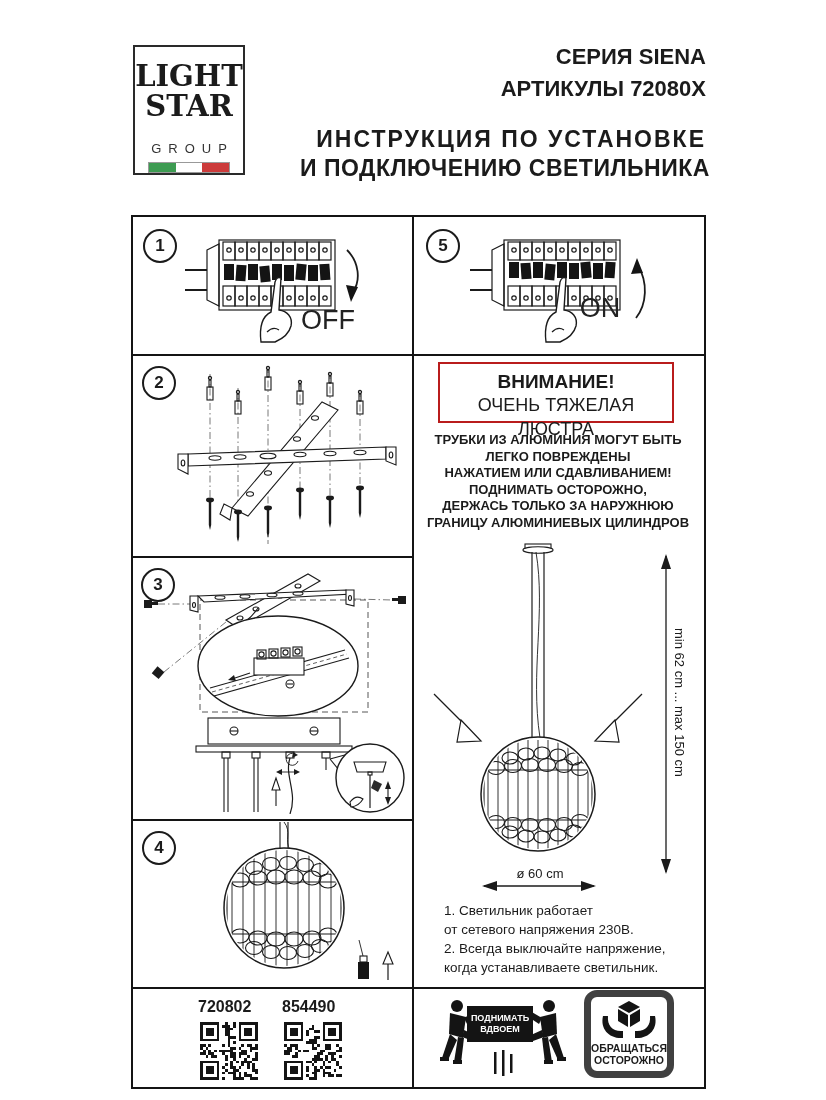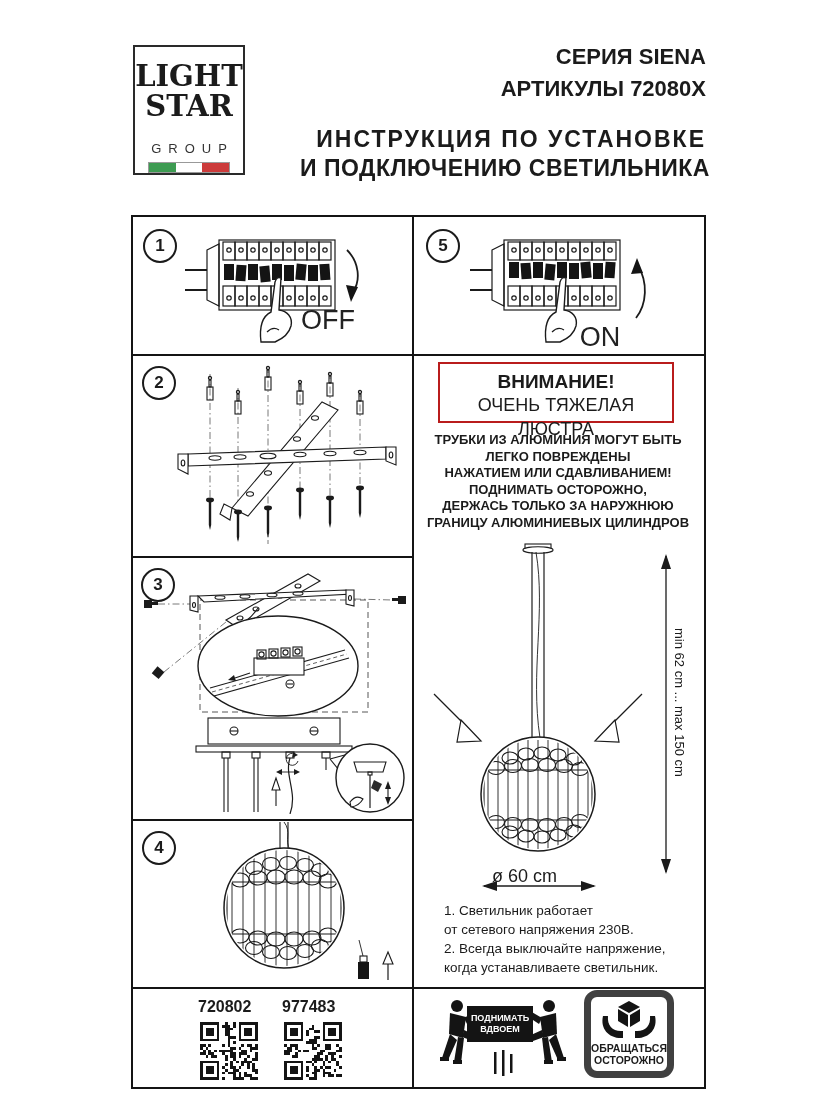--- a/index.html
+++ b/index.html
@@ -171,21 +171,21 @@
           <circle cx="128" cy="72" r="2.2"></circle>
         <rect x="134" y="60" width="12" height="20"></rect>
           <circle cx="140" cy="72" r="2.2"></circle>
       </g>
       <path d="M76,116 C74,100 78,90 86,86 L90,56 Q92,50 96,52 L94,84 C102,85 108,91 106,100 C104,108 97,113 90,116 Z" fill="#ffffff" stroke-width="1.4"></path>
       <path d="M82,106 Q88,100 94,104"></path>
       <path d="M166,92 C177,78 178,56 168,40" stroke-width="1.8"></path>
       <polygon points="161,48 173,47 167,32" fill="#141414" stroke="none"></polygon>
     </svg>
   </div>
-  <div class="abs" style="left:560px;top:322px;width:80px;text-align:center;font-size:27px;color:#222;">ON</div>
+  <div class="abs" style="left:560px;top:293px;width:80px;text-align:center;font-size:27px;color:#222;">ON</div>
 
   <div class="abs" style="left:170px;top:362px;">
     <svg width="235" height="190" viewBox="0 0 235 190" stroke="#1b1b1b" fill="none" stroke-width="1.1">
       <g stroke="#555" stroke-width="0.8" stroke-dasharray="7 3 1.5 3">
         <line x1="40" y1="12" x2="40" y2="165"></line>
           <line x1="68" y1="26" x2="68" y2="178"></line>
         <line x1="98" y1="4" x2="98" y2="182"></line>
           <line x1="130" y1="18" x2="130" y2="150"></line>
         <line x1="160" y1="10" x2="160" y2="160"></line>
           <line x1="190" y1="28" x2="190" y2="148"></line>
@@ -496,31 +496,31 @@
         <polygon points="233,317 238,332 243,317" fill="#1b1b1b" stroke="none"></polygon>
       </g>
       <g>
         <line x1="56" y1="344" x2="166" y2="344" stroke-width="1.3"></line>
         <polygon points="69,339 54,344 69,349" fill="#1b1b1b" stroke="none"></polygon>
         <polygon points="153,339 168,344 153,349" fill="#1b1b1b" stroke="none"></polygon>
       </g>
     </svg>
   </div>
   <div class="vtext" style="left:672px;top:628px;">min 62 cm ... max 150 cm</div>
-  <div class="abs" style="left:492px;top:866px;width:124px;font-size:18px;">ø 60 cm</div>
+  <div class="abs" style="left:478px;top:866px;width:124px;text-align:center;font-size:13px;">ø 60 cm</div>
 
   <div class="abs" style="left:444px;top:901px;">
     <div class="noteline">1. Светильник работает</div>
     <div class="noteline">от сетевого напряжения 230В.</div>
     <div class="noteline">2. Всегда выключайте напряжение,</div>
     <div class="noteline">когда устанавливаете светильник.</div>
   </div>
 
   <div class="qrlabel" style="left:198px;top:998px;">720802</div>
-  <div class="qrlabel" style="left:282px;top:998px;">977483</div>
+  <div class="qrlabel" style="left:282px;top:998px;">854490</div>
   <div class="abs qr" style="left:200px;top:1022px;width:58px;height:58px;">
       <svg viewBox="0 0 21 21" width="100%" height="100%" shape-rendering="crispEdges" xmlns="http://www.w3.org/2000/svg">
         <rect x="9" y="0" width="1" height="1" fill="#141414"></rect>
         <rect x="12" y="0" width="1" height="1" fill="#141414"></rect>
         <rect x="8" y="1" width="1" height="1" fill="#141414"></rect>
         <rect x="9" y="1" width="1" height="1" fill="#141414"></rect>
         <rect x="10" y="1" width="1" height="1" fill="#141414"></rect>
         <rect x="12" y="1" width="1" height="1" fill="#141414"></rect>
         <rect x="9" y="2" width="1" height="1" fill="#141414"></rect>
         <rect x="10" y="2" width="1" height="1" fill="#141414"></rect>

